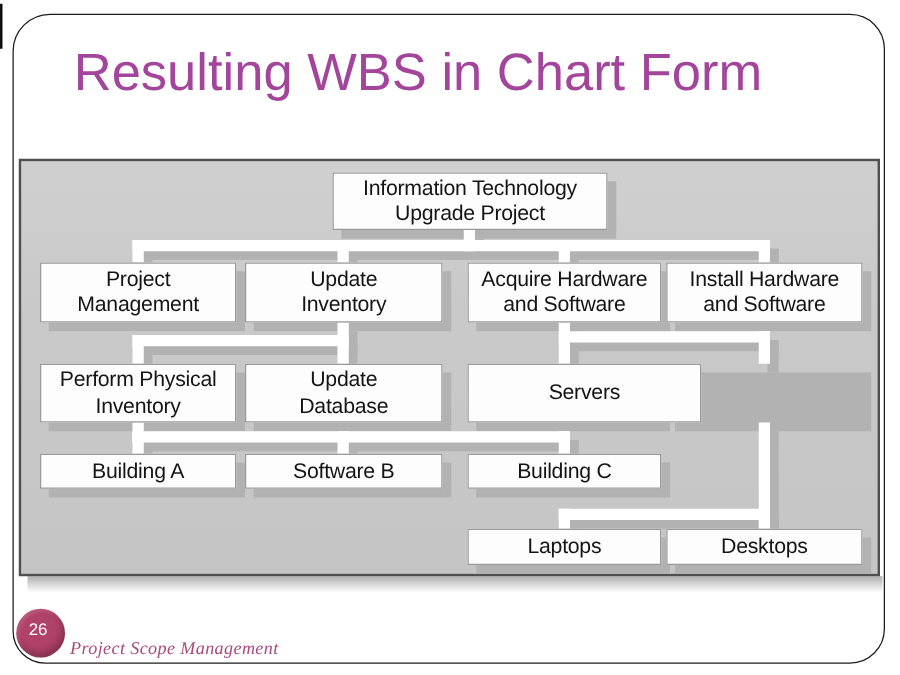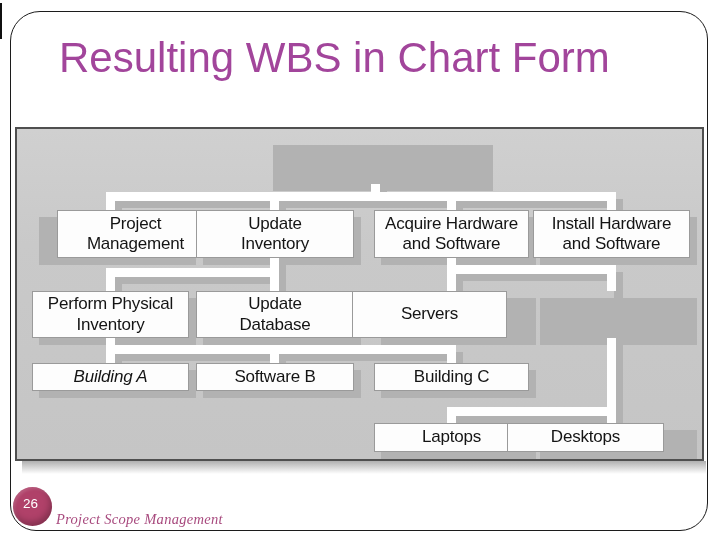--- a/index.html
+++ b/index.html
@@ -104,38 +104,40 @@
       <div class="seg" style="left: 607px; top: 265px; width: 9px; height: 26px;"></div>
       <div class="seg" style="left: 106px; top: 338px; width: 9px; height: 16px;"></div>
       <div class="seg" style="left: 106px; top: 345px; width: 350px; height: 9px;"></div>
       <div class="seg" style="left: 106px; top: 345px; width: 9px; height: 18px;"></div>
       <div class="seg" style="left: 270px; top: 345px; width: 9px; height: 18px;"></div>
       <div class="seg" style="left: 447px; top: 345px; width: 9px; height: 18px;"></div>
       <div class="seg" style="left: 607px; top: 338px; width: 9px; height: 79px;"></div>
       <div class="seg" style="left: 447px; top: 407px; width: 169px; height: 9px;"></div>
       <div class="seg" style="left: 447px; top: 407px; width: 9px; height: 16px;"></div>
       <div class="seg" style="left: 607px; top: 407px; width: 9px; height: 16px;"></div>
-      <div class="wbs-box" style="left: 32px; top: 210px; width: 157px; height: 48px; margin-left: 25px;">Project
+      <div class="wbs-box" style="left: 266px; top: 138px; width: 220px; height: 46px;">Information Technology
+Upgrade Project</div>
+      <div class="wbs-box" style="left: 32px; top: 210px; width: 157px; height: 48px;">Project
 Management</div>
       <div class="wbs-box" style="left: 196px; top: 210px; width: 158px; height: 48px;">Update
 Inventory</div>
       <div class="wbs-box" style="left: 374px; top: 210px; width: 155px; height: 48px;">Acquire Hardware
 and Software</div>
       <div class="wbs-box" style="left: 533px; top: 210px; width: 157px; height: 48px;">Install Hardware
 and Software</div>
       <div class="wbs-box" style="left: 32px; top: 291px; width: 157px; height: 47px;">Perform Physical
 Inventory</div>
       <div class="wbs-box" style="left: 196px; top: 291px; width: 158px; height: 47px;">Update
 Database</div>
-      <div class="wbs-box" style="left: 352px; top: 291px; width: 155px; height: 47px;">Servers</div>
-      <div class="wbs-box" style="left: 32px; top: 363px; width: 157px; height: 28px; font-style: italic;">Building A</div>
+      <div class="wbs-box" style="left: 374px; top: 291px; width: 187px; height: 47px;">Servers</div>
+      <div class="wbs-box" style="left: 32px; top: 363px; width: 157px; height: 28px;">Building A</div>
       <div class="wbs-box" style="left: 196px; top: 363px; width: 158px; height: 28px;">Software B</div>
       <div class="wbs-box" style="left: 374px; top: 363px; width: 155px; height: 28px;">Building C</div>
       <div class="wbs-box" style="left: 374px; top: 423px; width: 155px; height: 29px;">Laptops</div>
-      <div class="wbs-box" style="left: 507px; top: 423px; width: 157px; height: 29px;">Desktops</div>
+      <div class="wbs-box" style="left: 533px; top: 423px; width: 157px; height: 29px;">Desktops</div>
     </div>
 
   <div class="page-badge">
     <span>26</span>
   </div>
   <div class="footer-text">Project Scope Management</div>
 
 </div>
 
 </body></html>

